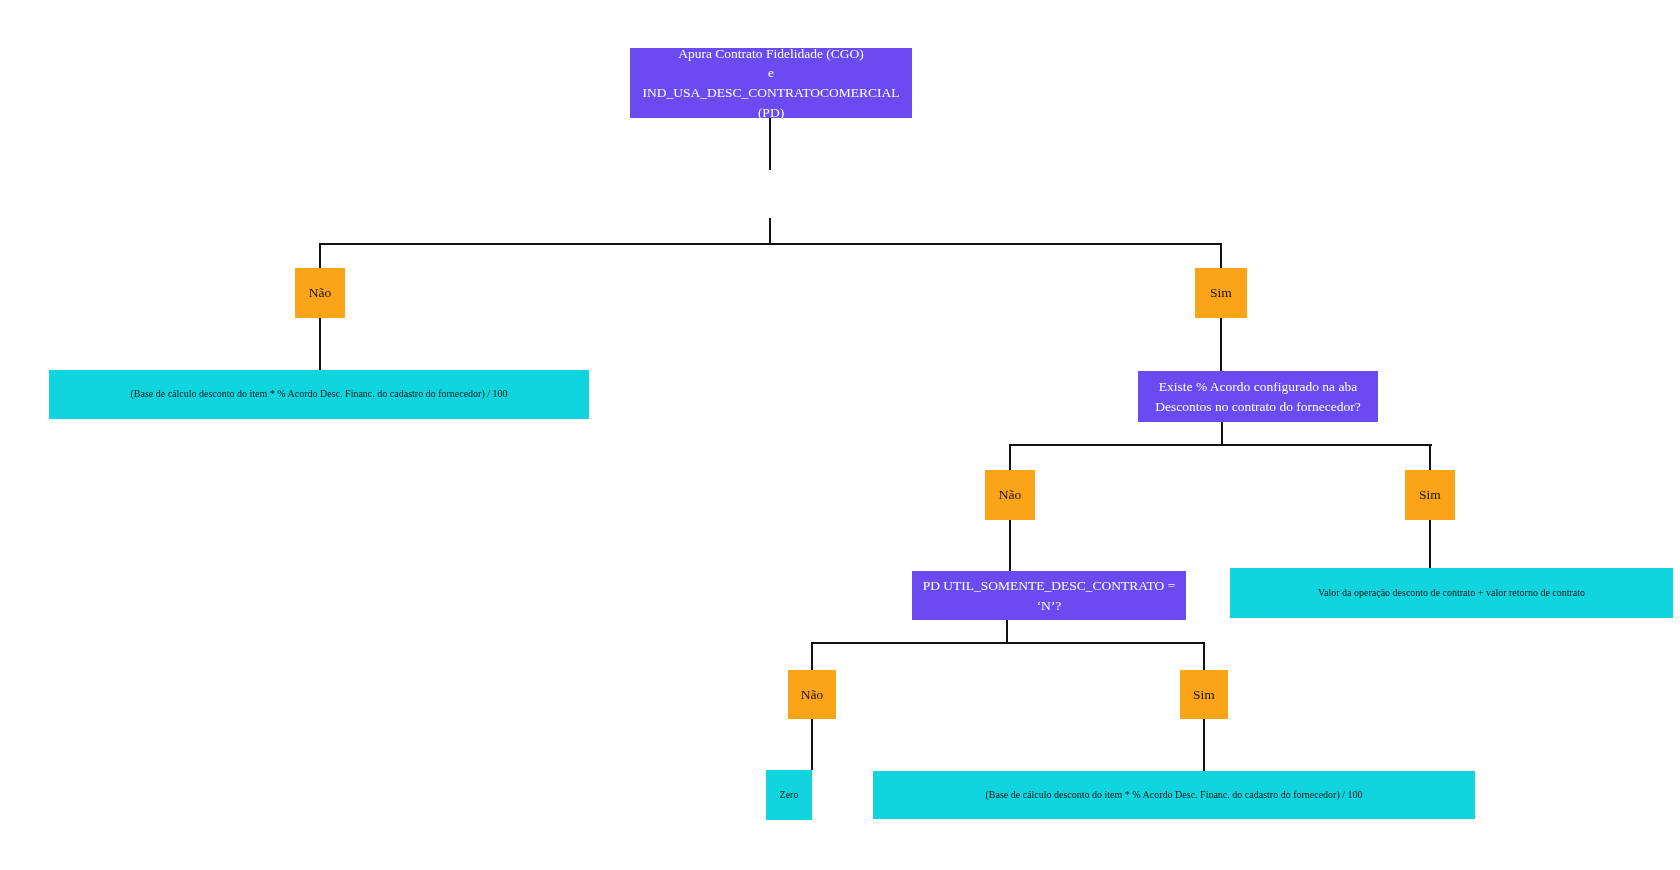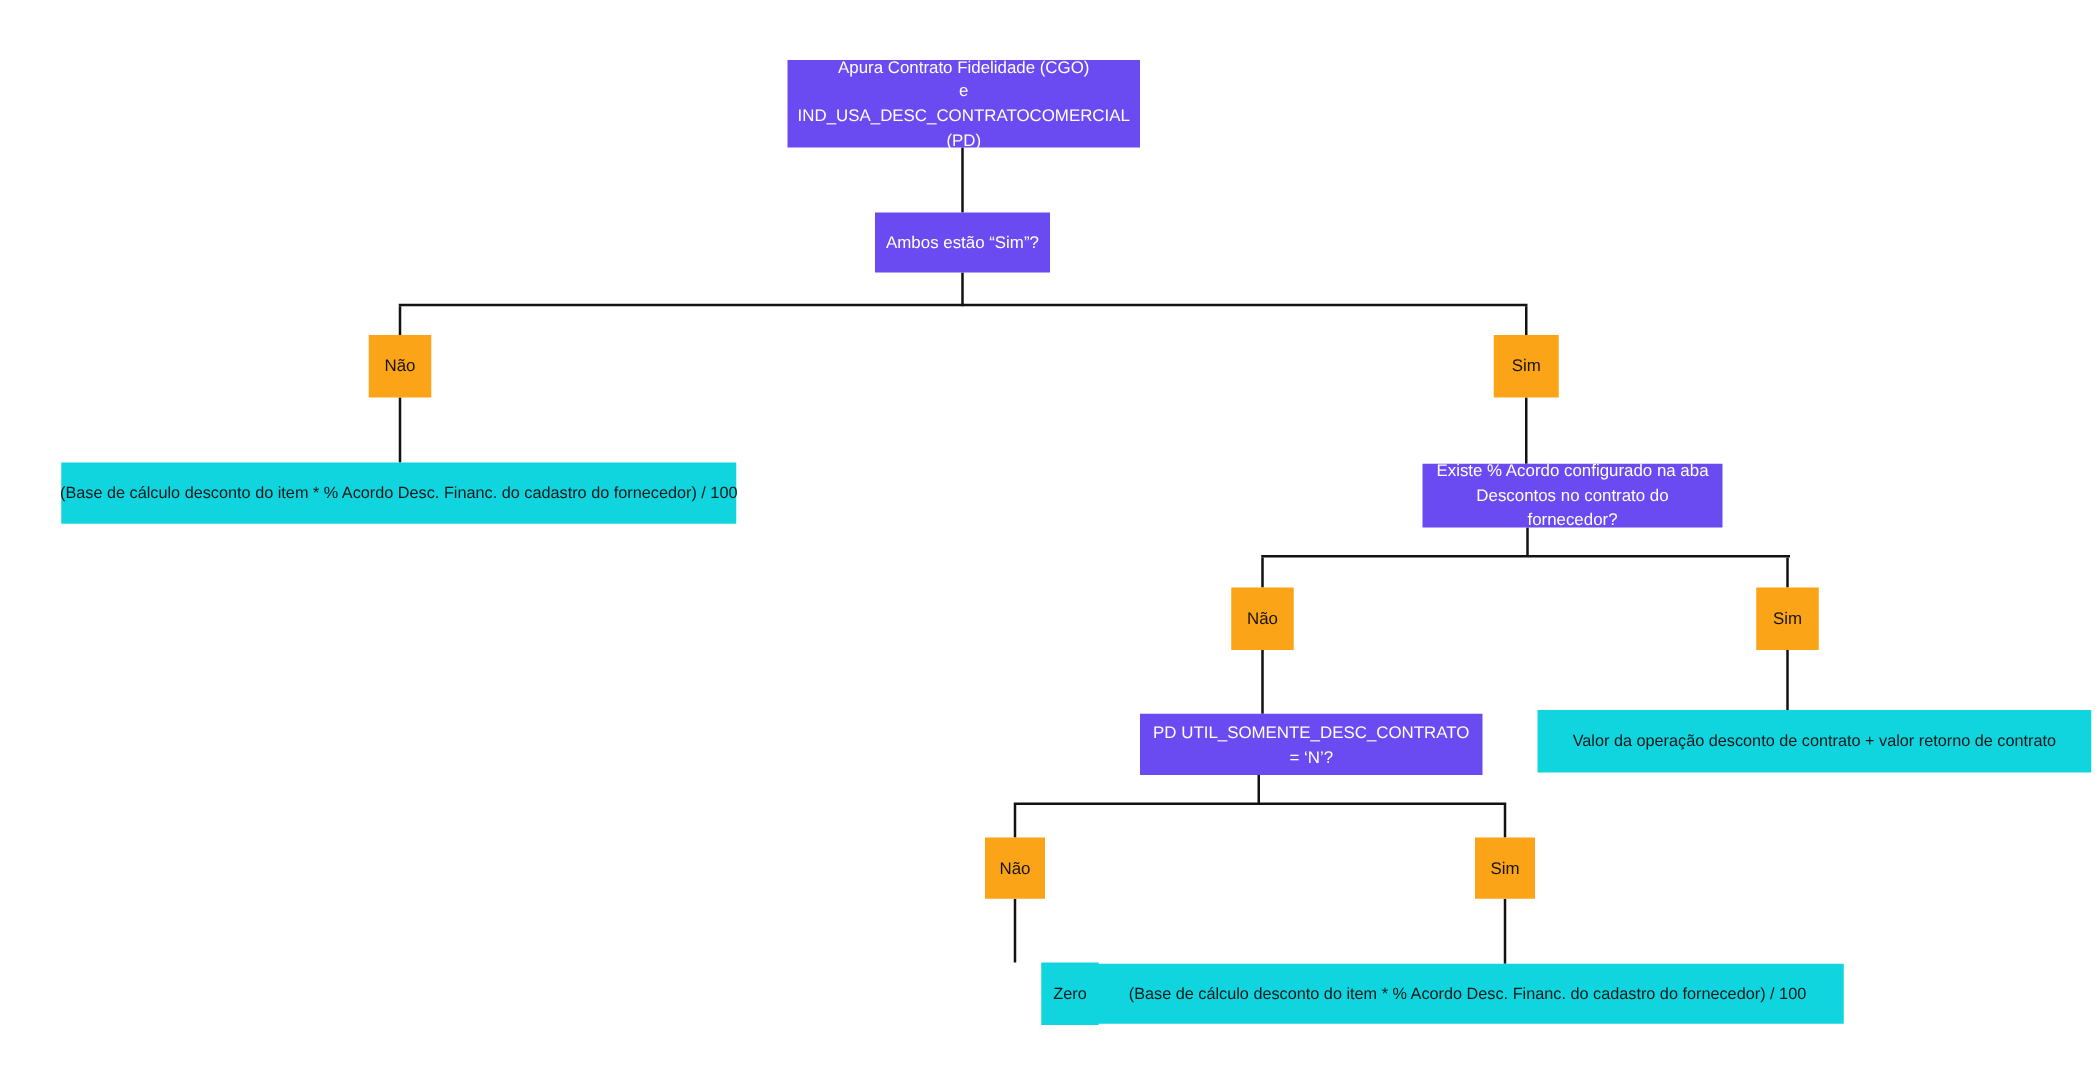--- a/index.html
+++ b/index.html
@@ -19,54 +19,55 @@
     position: absolute;
     display: flex;
     align-items: center;
     justify-content: center;
     text-align: center;
     font-size: 13.5px;
     line-height: 1.45;
     white-space: pre-line;
     box-sizing: border-box;
     padding: 2px 6px;
+    font-family: Liberation Serif, serif;
   }
   .decision {
     background: var(--decision, #6a4af1);
     color: var(--decision-text, #fff);
   }
   .branch {
     background: var(--branch, #fba417);
     color: var(--branch-text, #16130b);
   }
   .result {
     background: var(--result, #10d5de);
     color: var(--result-text, #07181a);
     white-space: nowrap;
-    font-size: 13px;
+    font-size: 10px;
   }
   .edge {
     position: absolute;
     background: var(--line, #121212);
   }
 
   
   .n-root   { left: 630px;  top: 48px;  width: 282px; height: 70px; }
   .n-ambos  { left: 700px;  top: 170px; width: 140px; height: 48px; }
   .n-nao1   { left: 295px;  top: 268px; width: 50px;  height: 50px; }
   .n-sim1   { left: 1195px; top: 268px; width: 52px;  height: 50px; }
   .n-r1     { left: 49px;   top: 370px; width: 540px; height: 49px; }
   .n-existe { left: 1102px; top: 371px; width: 240px; height: 51px; margin-left: 36px; }
   .n-nao2   { left: 985px;  top: 470px; width: 50px;  height: 50px; }
   .n-sim2   { left: 1405px; top: 470px; width: 50px;  height: 50px; }
   .n-pdutil { left: 912px;  top: 571px; width: 274px; height: 49px; }
   .n-valor  { left: 1230px; top: 568px; width: 443px; height: 50px; }
   .n-nao3   { left: 788px;  top: 670px; width: 48px;  height: 49px; }
   .n-sim3   { left: 1180px; top: 670px; width: 48px;  height: 49px; }
-  .n-zero   { left: 833px;  top: 770px; width: 46px;  height: 50px; }
+  .n-zero   { left: 766px;  top: 770px; width: 46px;  height: 50px; }
   .n-r4     { left: 873px;  top: 771px; width: 602px; height: 48px; }
 
   
   .e1  { left: 769px;  top: 118px; width: 2px;   height: 52px; }
   .e2  { left: 769px;  top: 218px; width: 2px;   height: 27px; }
   .e3  { left: 319px;  top: 243px; width: 903px; height: 2px;  }
   .e4  { left: 319px;  top: 245px; width: 2px;   height: 23px; }
   .e5  { left: 1220px; top: 245px; width: 2px;   height: 23px; }
   .e6  { left: 319px;  top: 318px; width: 2px;   height: 52px; }
   .e7  { left: 1220px; top: 318px; width: 2px;   height: 53px; }
@@ -104,21 +105,20 @@
   <div class="edge e14"></div>
   <div class="edge e15"></div>
   <div class="edge e16"></div>
   <div class="edge e17"></div>
   <div class="edge e18"></div>
   <div class="edge e19"></div>
 
   <div class="node decision n-root">Apura Contrato Fidelidade (CGO)
 e
 IND_USA_DESC_CONTRATOCOMERCIAL (PD)</div>
-  <div class="node decision n-ambos">Ambos estão “Sim”?</div>
   <div class="node branch   n-nao1">Não</div>
   <div class="node branch   n-sim1">Sim</div>
   <div class="node result   n-r1">(Base de cálculo desconto do item * % Acordo Desc. Financ. do cadastro do fornecedor) / 100</div>
   <div class="node decision n-existe">Existe % Acordo configurado na aba
 Descontos no contrato do fornecedor?</div>
   <div class="node branch   n-nao2">Não</div>
   <div class="node branch   n-sim2">Sim</div>
   <div class="node decision n-pdutil">PD UTIL_SOMENTE_DESC_CONTRATO = ‘N’?</div>
   <div class="node result   n-valor">Valor da operação desconto de contrato + valor retorno de contrato</div>
   <div class="node branch   n-nao3">Não</div>

